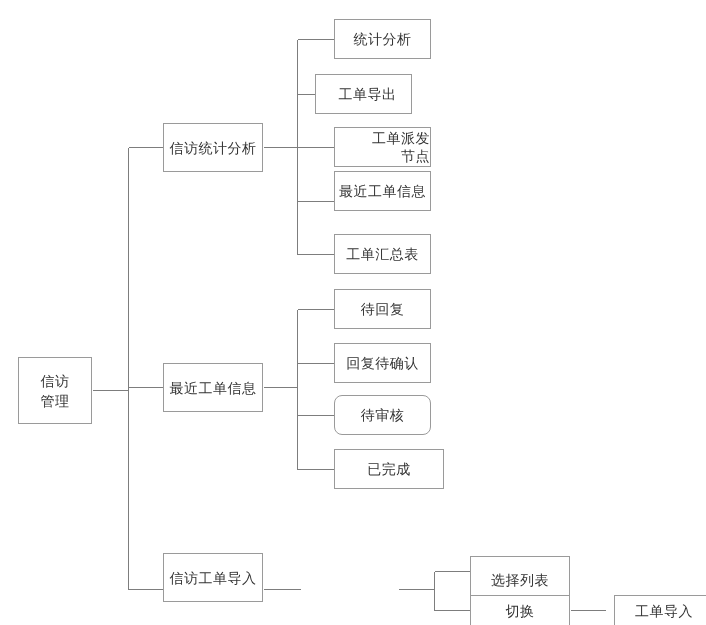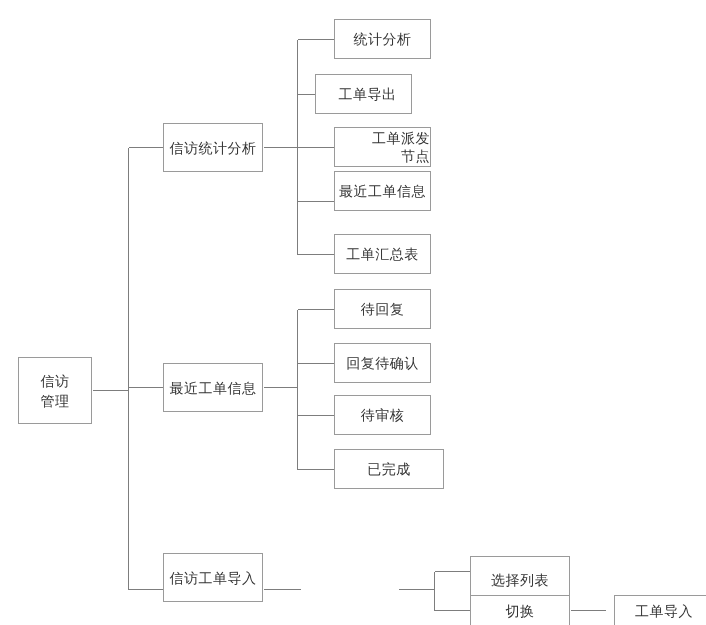--- a/index.html
+++ b/index.html
@@ -93,21 +93,21 @@
   <div class="node" style="left:163px; top:553px; width:100px; height:49px;">信访工单导入</div>
 
   <div class="node" style="left:334px; top:19px; width:97px; height:40px;">统计分析</div>
   <div class="node" style="left:315px; top:74px; width:97px; height:40px;padding-left:8px;">工单导出</div>
   <div class="node" style="left:334px; top:127px; width:97px; height:40px;padding-left:24px;">工单派发节点</div>
   <div class="node" style="left:334px; top:171px; width:97px; height:40px;">最近工单信息</div>
   <div class="node" style="left:334px; top:234px; width:97px; height:40px;">工单汇总表</div>
 
   <div class="node" style="left:334px; top:289px; width:97px; height:40px;">待回复</div>
   <div class="node" style="left:334px; top:343px; width:97px; height:40px;">回复待确认</div>
-  <div class="node" style="left:334px; top:395px; width:97px; height:40px;">待审核</div>
+  <div class="node" style="left:334px; top:395px; width:97px; height:40px;border-radius:8px;">待审核</div>
   <div class="node" style="left:334px; top:449px; width:110px; height:40px;">已完成</div>
 
 
   <div class="node" style="left:470px; top:556px; width:100px; height:47px;">选择列表</div>
   <div class="node" style="left:470px; top:595px; width:100px; height:31px;">切换</div>
 
   <div class="node" style="left:605px; top:595px; width:100px; height:31px;margin-left:9px;">工单导入</div>
 </div>
 
 </body></html>

